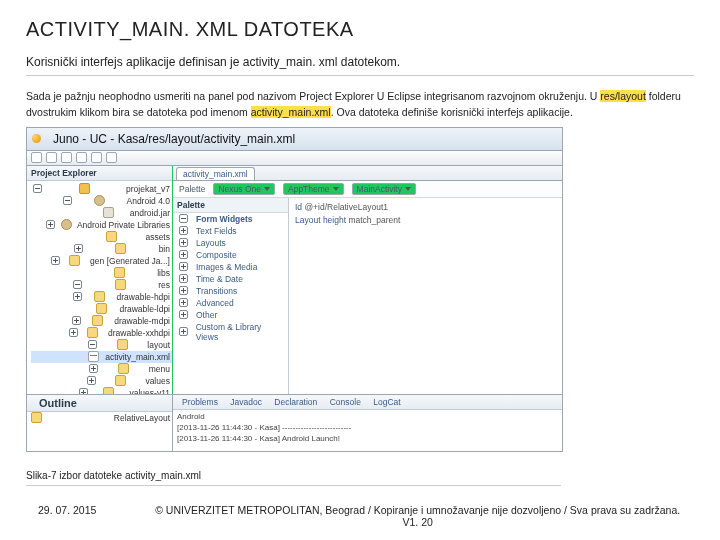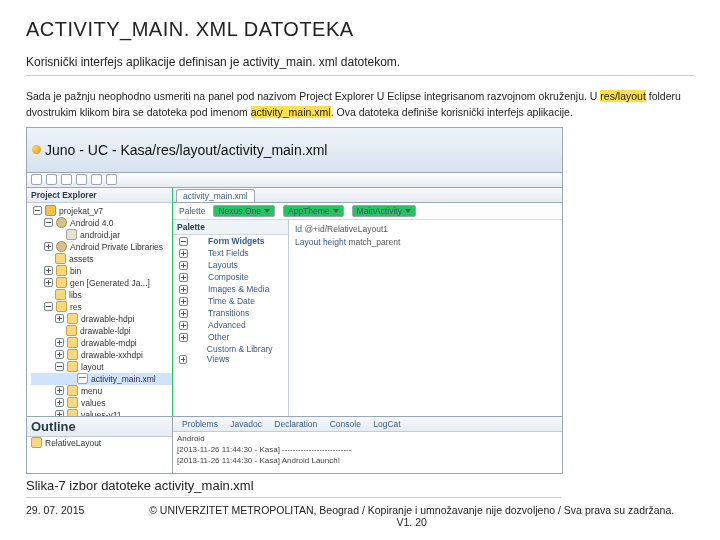--- a/index.html
+++ b/index.html
@@ -41,25 +41,25 @@
     margin-top: 6px;
     width: 535px;
     border: 1px solid #9aa6b2;
     font-family: "Segoe UI", Tahoma, sans-serif;
     font-size: 8.5px;
     color: #333;
     background: #f4f5f6;
   }
   .ide-title {
     background: linear-gradient(#eef3f8,#d7e2ee);
-    padding: 14px 5px;
-    font-size: 14px;
+    padding: 4px 5px;
+    font-size: 12px;
     color: #111;
     border-bottom: 1px solid #9aa6b2;
-    display:flex; align-items:center; gap:4px;
+    display:flex; align-items:center; gap:12px;
   }
   .ide-title .juno-icon{
     width:9px;height:9px;border-radius:50%;
     background:radial-gradient(circle at 30% 30%,#ffd36b,#e79200);
   }
   .ide-toolbar {
     background: linear-gradient(#fdfdfe,#e7ecf1);
     height: 14px;
     border-bottom: 1px solid #9aa6b2;
     display:flex; align-items:center; gap:4px; padding:0 4px;
@@ -80,20 +80,21 @@
     font-weight: bold;
     color: #2b3b4b;
   }
   .tree { padding: 2px 0 2px 4px; }
   .tree-row {
     display: flex; align-items: center; gap: 3px;
     padding: 0 2px;
     white-space: nowrap;
     line-height: 12px;
     font-size: 8.5px;
+    justify-content: space-between;
   }
   .tree-row.sel { background: #cfe3ff; }
   .ind { display:inline-block; width:8px; }
   .ico { width:9px; height:9px; display:inline-block; border-radius:2px; }
   .ico.prj   { background:#f3c04e; border:1px solid #c7922b; }
   .ico.fld   { background:#f7d87c; border:1px solid #caa23a; }
   .ico.pkg   { background:#d7c08a; border:1px solid #a88f5a; border-radius:50%; }
   .ico.xml   { background:#fff; border:1px solid #98a3ae; position:relative; }
   .ico.xml::after{content:"";position:absolute;left:1px;right:1px;top:3px;height:1px;background:#5b7bbd;}
   .ico.jar   { background:#e6e2d8; border:1px solid #a8a292; border-radius:2px; }
@@ -123,45 +124,45 @@
     display:flex; gap:8px; align-items:center;
   }
   .dd{border:1px solid #9aa6b2;background:#22c55e;padding:0 4px;border-radius:2px;display:inline-flex;align-items:center;gap:3px;}
   .dd .caret{width:0;height:0;border-left:3px solid transparent;border-right:3px solid transparent;border-top:4px solid #555;}
   .ed-main{flex:1;display:flex;}
   .palette{
     width:115px;border-right:1px solid #c2ccd6;background:#fff;
     font-size:8.5px;
   }
   .pal-head{background:#eef3f8;color:#2b3b4b;font-weight:bold;padding:2px 4px;border-bottom:1px solid #d2d8de;}
-  .pal-cat{padding:1px 6px;color:#3a5b86;display:flex;align-items:flex-end;gap:20px;}
+  .pal-cat{padding:1px 6px;color:#3a5b86;display:flex;align-items:center;gap:8px;}
   .pal-cat.open{font-weight:bold;}
   .props{
     flex:1;background:#fff;
     font-size:8.5px; padding:4px 6px;color:#555;
   }
   .props .lbl{color:#3a5b86;}
   .status{
     height:56px;border-top:1px solid #9aa6b2;background:#fff;
     display:flex;
   }
   .status-tree{width:145px;border-right:1px solid #9aa6b2;background:#fff;overflow:hidden;}
-  .status-tree-head{background:linear-gradient(#f6f8fb,#e4ebf2);font-size:13px;padding:2px 4px;border-bottom:1px solid #c2ccd6;font-weight:bold;color:#2b3b4b;}
+  .status-tree-head{background:linear-gradient(#f6f8fb,#e4ebf2);font-size:11px;padding:2px 12px;border-bottom:1px solid #c2ccd6;font-weight:bold;color:#2b3b4b;}
   .status-main{flex:1;}
   .status-tabs{background:linear-gradient(#f6f8fb,#e6ecf2);border-bottom:1px solid #c2ccd6;padding:1px 4px;}
   .status-tabs .st{display:inline-block;font-size:8.5px;color:#3a5b86;padding:1px 5px;}
   .console{padding:1px 4px;font-size:8px;color:#444;line-height:11px;white-space:nowrap;overflow:hidden;}
 
   .caption{
-    font-size:13px;color:#222;margin-top:4px;
+    font-size:10px;color:#222;margin-top:18px;
     border-bottom:1px solid #ccc;padding-bottom:4px;width:535px;
   }
 
   .footer{
-    position:absolute;left:0;right:0;bottom:12px;
+    position:absolute;left:12px;right:0;bottom:12px;
     font-size:10.5px;color:#222;
     padding:0 26px;
     display:flex;gap:45px;
   }
   .footer .date{}
   .footer .cp{flex:1;text-align:center;}
 </style>
 </head>
 <body>
 

